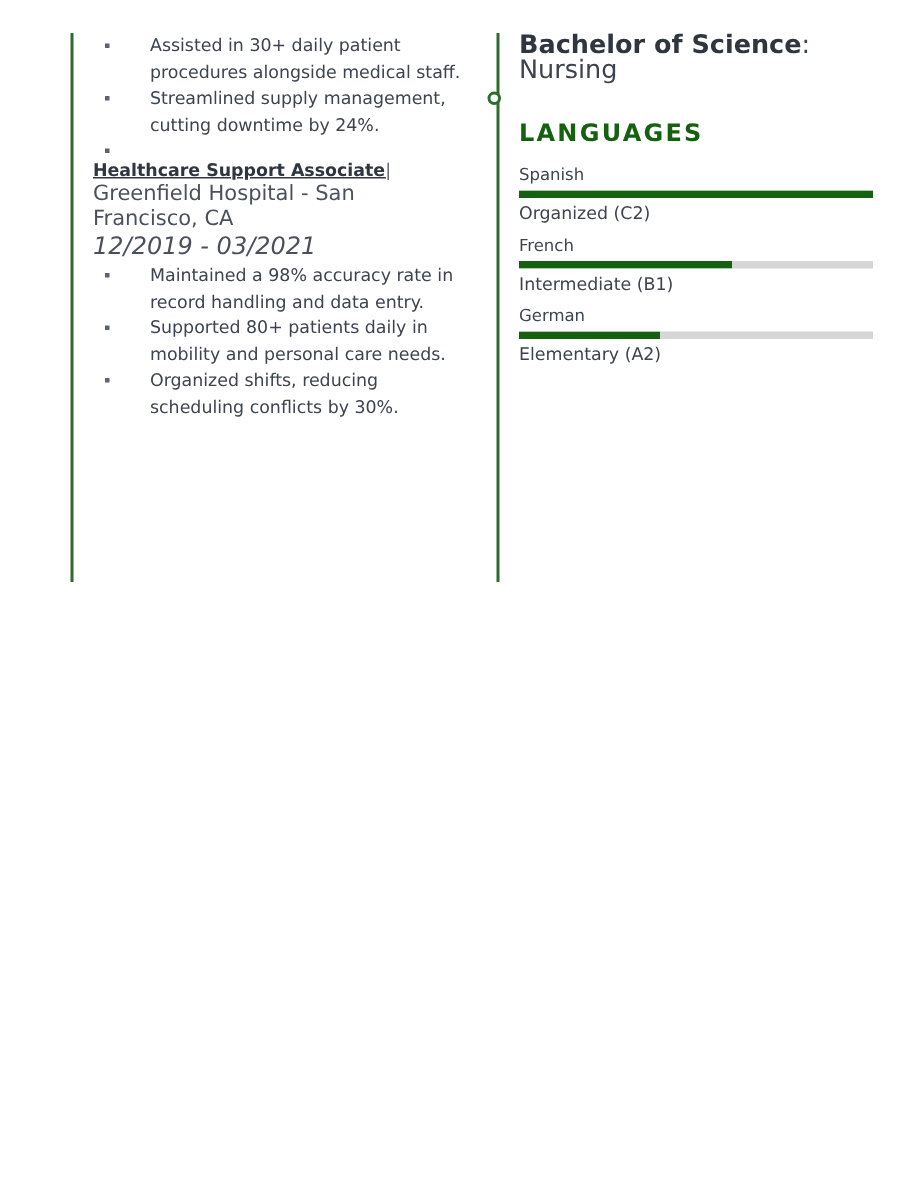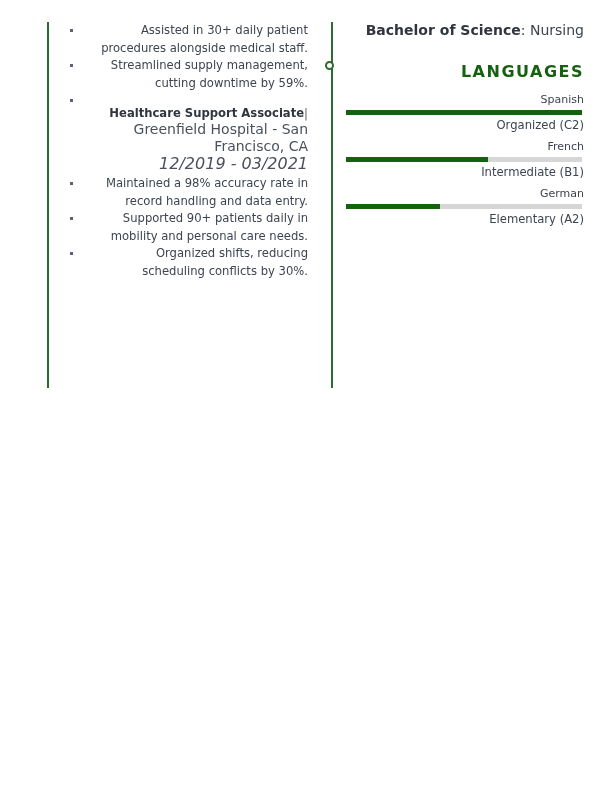--- a/index.html
+++ b/index.html
@@ -5,21 +5,21 @@
   html, body { margin:0; padding:0; }
   body {
     width:612px; height:792px;
     background:#ffffff;
     font-family:"DejaVu Sans", sans-serif;
     color:#3d4450;
     position:relative;
     overflow:hidden;
     -webkit-font-smoothing:antialiased;
   }
-  .page { position:relative; width:612px; height:632px;text-align:right; }
+  .page { position:relative; width:612px; height:632px; }
 
   
   .rule {
     position:absolute;
     width:2px;
     background:#2e6b2e;
   }
   .rule-left  { left:47px;  top:22px; height:366px; }
   .rule-right { left:331px; top:22px; height:366px; }
 
@@ -58,41 +58,42 @@
     background:#5c6370;
   }
 
   
   .job { margin-top:13px; }
   .job-title {
     font-size:11.6px;
     line-height:16px;
     font-weight:bold;
     color:#2f3640;
+    text-decoration:underline;
   }
   .job-title .pipe {
     font-weight:normal;
     color:#5c6370;
   }
   .job-company {
     font-size:14px;
     line-height:17px;
     color:#4a515c;
   }
   .job-dates {
     font-size:16px;
     line-height:17px;
     font-style:italic;
     color:#4a515c;
     margin-bottom:3px;
   }
 
   
   .edu-line {
-    font-size:14px;
+    font-size:17px;
     line-height:17px;
     color:#3d4450;
   }
   .edu-line .degree {
     font-weight:bold;
     color:#2f3640;
   }
 
   .section-heading {
     font-size:16px;
@@ -138,33 +139,33 @@
 <div class="page">
 
   <div class="rule rule-left"></div>
   <div class="rule rule-right"></div>
   <div class="rule-marker"></div>
 
   <div class="col-left">
 
     <ul class="bullets" id="continued-bullets">
         <li><span class="sq"></span><span>Assisted in 30+ daily patient procedures alongside medical staff.</span></li>
-        <li><span class="sq"></span><span>Streamlined supply management, cutting downtime by 59%.</span></li>
+        <li><span class="sq"></span><span>Streamlined supply management, cutting downtime by 24%.</span></li>
         <li><span class="sq"></span></li>
       </ul>
 
     <div class="job">
       <div class="job-title">
         <span>Healthcare Support Associate</span><span class="pipe">|</span>
       </div>
       <div class="job-company">Greenfield Hospital - San Francisco, CA</div>
       <div class="job-dates">12/2019 - 03/2021</div>
       <ul class="bullets" id="job-bullets">
           <li><span class="sq"></span><span>Maintained a 98% accuracy rate in record handling and data entry.</span></li>
-          <li><span class="sq"></span><span>Supported 90+ patients daily in mobility and personal care needs.</span></li>
+          <li><span class="sq"></span><span>Supported 80+ patients daily in mobility and personal care needs.</span></li>
           <li><span class="sq"></span><span>Organized shifts, reducing scheduling conflicts by 30%.</span></li>
         </ul>
     </div>
 
   </div>
 
   <div class="col-right">
 
     <div class="edu-line">
       <span class="degree">Bachelor of Science</span><span>: Nursing</span>

